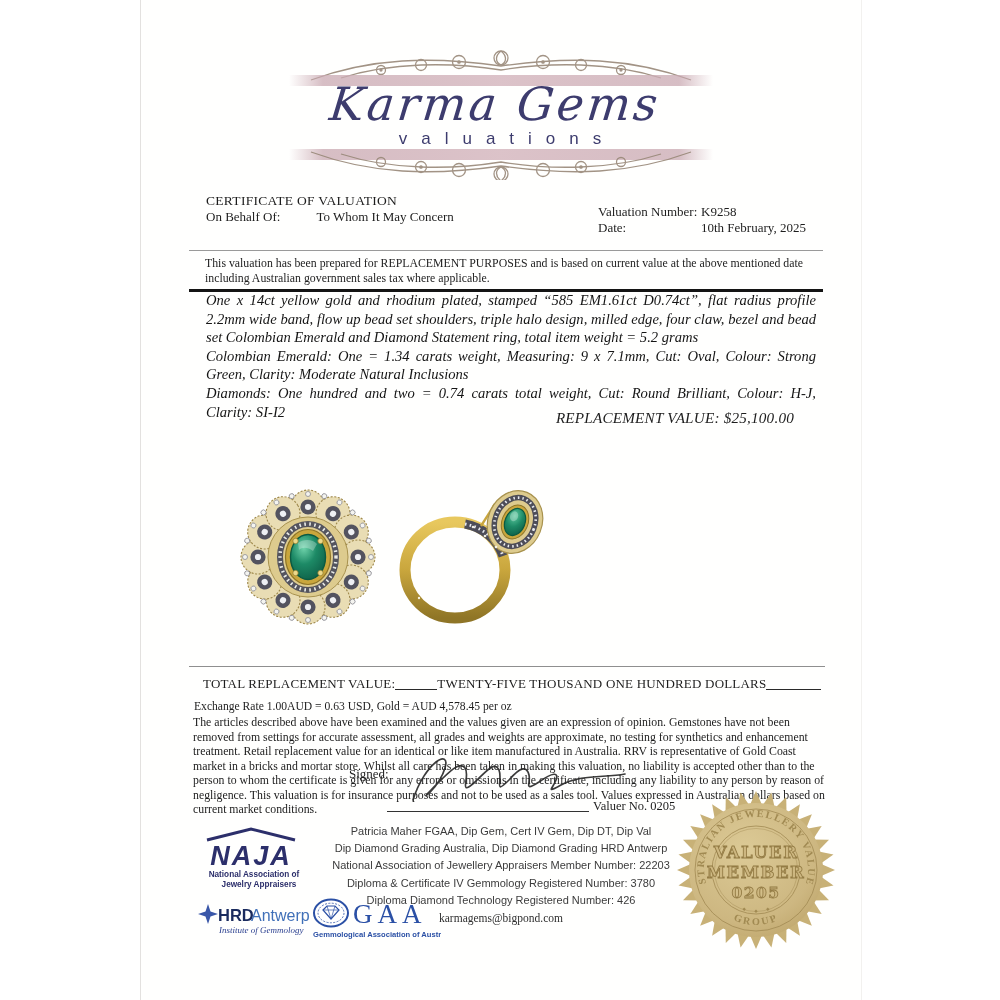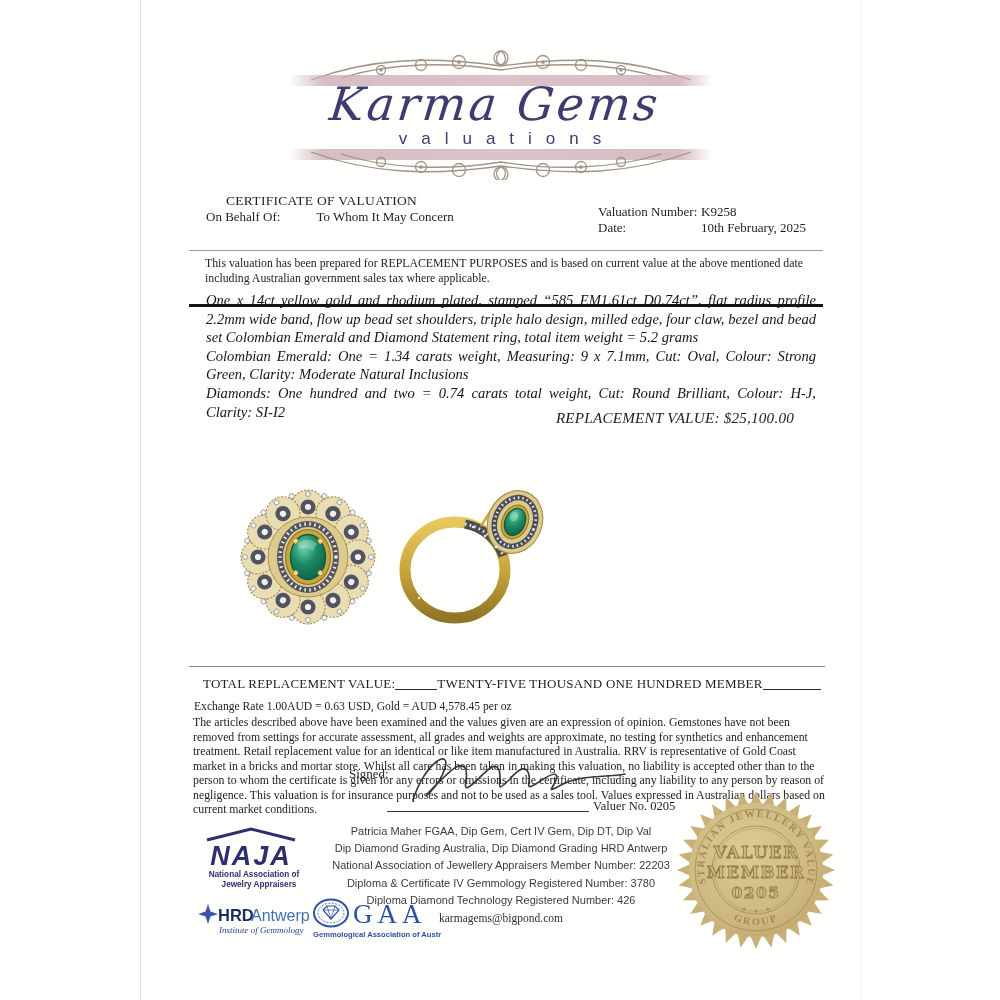--- a/index.html
+++ b/index.html
@@ -10,31 +10,31 @@
     color:#1d1d1d;
   }
   .sheet{
     position:absolute;left:140px;top:0;width:720px;height:1000px;
     background:#fffffe;border-left:1px solid #e3e1df;border-right:1px solid #f2f1ef;
   }
   .abs{position:absolute;}
   .serif{font-family:"Liberation Serif", serif;}
 
   
-  .cert-title{left:65px;top:193px;font-size:13.5px;letter-spacing:.3px;margin-left:20px;}
+  .cert-title{left:65px;top:193px;font-size:13.5px;letter-spacing:.3px;}
   .behalf{left:65px;top:209px;font-size:13px;}
   .behalf .val{margin-left:36px;}
   .meta-label{font-size:13px;}
   .meta-value{font-size:13px;}
 
   
   .note-box{
     left:48px;top:250px;width:634px;
     border-top:1px solid #9a9a9a;border-bottom:3px solid #141414;
-    padding:5px 14px 19px 16px;box-sizing:border-box;
+    padding:5px 14px 4px 16px;box-sizing:border-box;
     font-size:11.8px;line-height:14.5px;color:#222;
   }
 
   
   .desc{left:65px;top:291px;width:610px;font-style:italic;font-size:14.6px;line-height:18.6px;color:#151515;}
   .desc p{margin:0;text-align:justify;}
   .desc p.first{text-align:left;}
   .rv-line{left:65px;top:409px;width:610px;text-align:right;padding-right:22px;box-sizing:border-box;
     font-style:italic;font-size:15.2px;letter-spacing:.2px;}
 
@@ -254,21 +254,21 @@
       <circle cx="90" cy="57" r="1.3"></circle>
         <circle cx="102" cy="66" r="1.3"></circle>
         <circle cx="113" cy="77" r="1.3"></circle>
         <circle cx="36" cy="128" r="1.2"></circle>
     </g>
   </svg>
 
   <div class="abs serif total-row">
     <span>TOTAL REPLACEMENT VALUE:</span>
       <span class="uline w40"></span>
-      <span>TWENTY-FIVE THOUSAND ONE HUNDRED MEMBER</span>
+      <span>TWENTY-FIVE THOUSAND ONE HUNDRED DOLLARS</span>
       <span class="uline grow"></span>
   </div>
 
   <div class="abs serif exchange">Exchange Rate 1.00AUD = 0.63 USD, Gold = AUD 4,578.45 per oz</div>
   <div class="abs serif disclaimer">The articles described above have been examined and the values given are an expression of opinion. Gemstones have not been removed from settings for accurate assessment, all grades and weights are approximate, no testing for synthetics and enhancement treatment. Retail replacement value for an identical or like item manufactured in Australia. RRV is representative of Gold Coast market in a bricks and mortar store. Whilst all care has been taken in making this valuation, no liability is accepted other than to the person to whom the certificate is given for any errors or omissions in the certificate, including any liability to any person by reason of negligence. This valuation is for insurance purposes and not to be used as a sales tool. Values expressed in Australian dollars based on current market conditions.</div>
 
   <svg class="abs" style="left:258px;top:742px;" width="250" height="68" viewBox="0 0 250 68">
     <path d="M14,58 C26,20 52,6 46,26 C40,46 18,62 32,48 C48,32 60,18 66,26 C72,34 58,56 76,40
              C90,26 96,20 100,28 C104,38 94,54 110,38 C122,24 128,24 130,33 C132,42 124,50 140,40
              C154,30 160,30 157,38 C154,46 146,52 162,43 C182,32 206,36 226,32" fill="none" stroke="#2a2a2a" stroke-width="1.7" stroke-linecap="round" opacity="0.92"></path>

